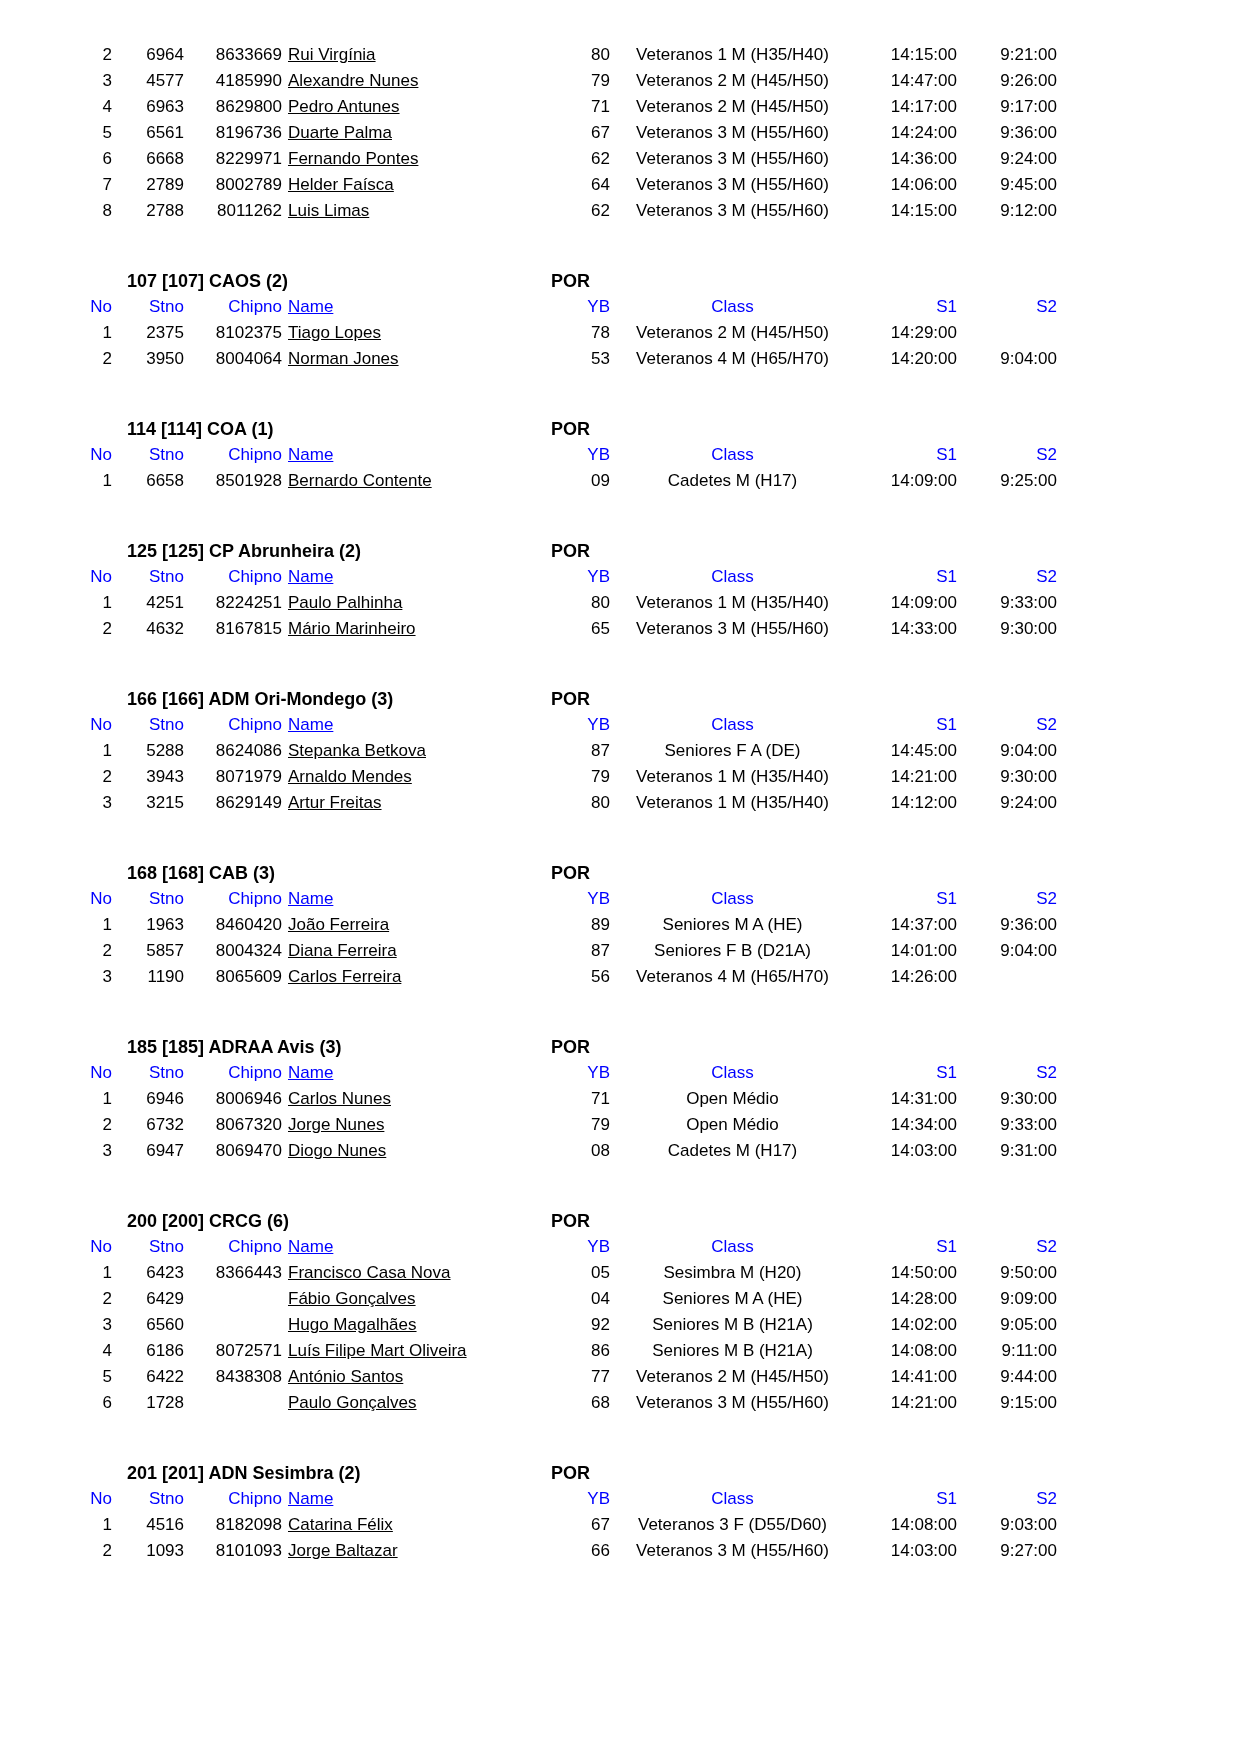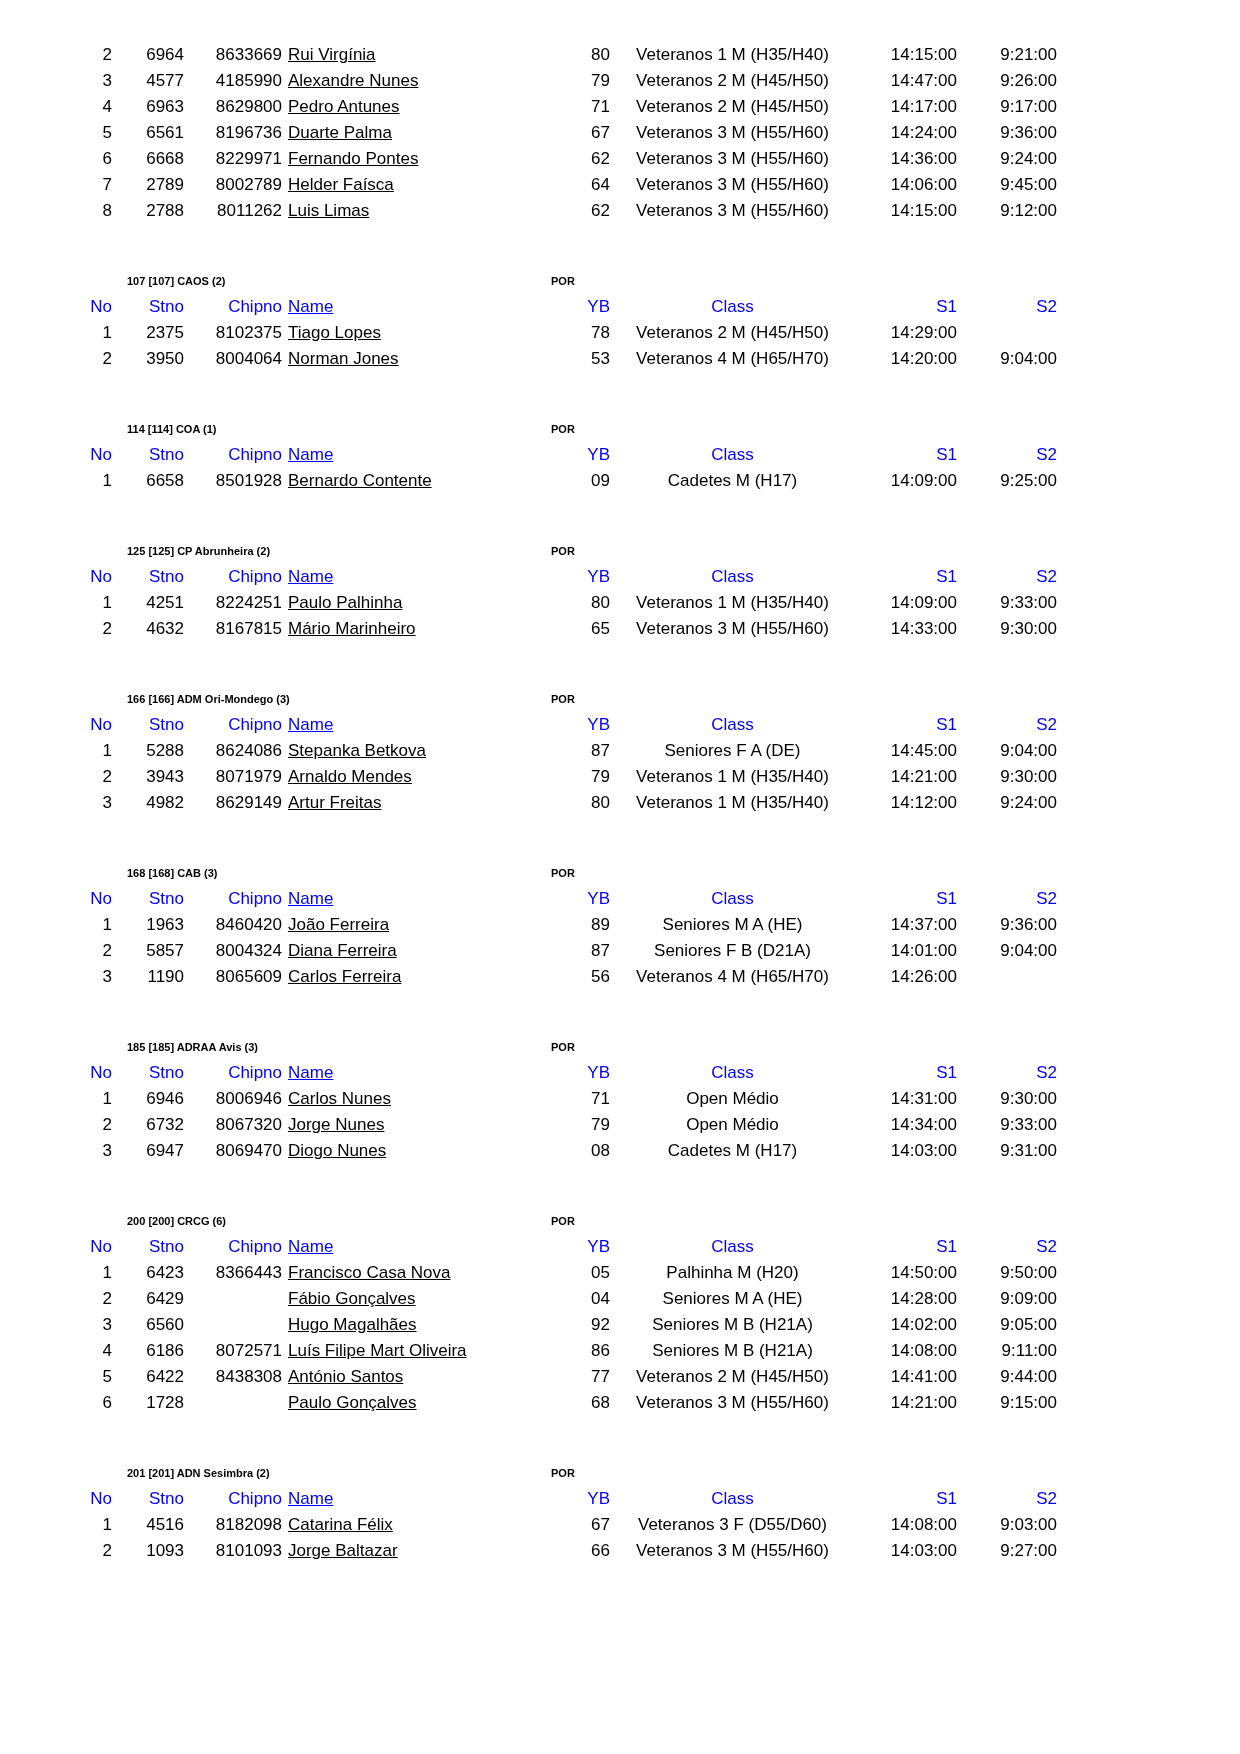--- a/index.html
+++ b/index.html
@@ -18,21 +18,21 @@
     box-sizing: border-box;
     padding-top: 42px;
   }
   .section { margin-top: 44px; }
   .section.leading { margin-top: 0; }
   .club-header {
     position: relative;
     margin-left: 82px;
     height: 26px;
     line-height: 26px;
-    font-size: 11px;
+    font-size: 18px;
     font-weight: bold;
     white-space: nowrap;
   }
   .club-title { position: absolute; left: 45px; }
   .club-country { position: absolute; left: 469px; }
   .row {
     display: grid;
     grid-template-columns: 30px 72px 98px 270px 58px 237px 110px 100px;
     margin-left: 82px;
     height: 26px;
@@ -274,21 +274,21 @@
     <span class="c-chipno">8071979</span>
     <span class="c-name">Arnaldo Mendes</span>
     <span class="c-yb">79</span>
     <span class="c-class">Veteranos 1 M (H35/H40)</span>
     <span class="c-s1">14:21:00</span>
     <span class="c-s2">9:30:00</span>
   </div>
 
   <div class="row">
     <span class="c-no">3</span>
-    <span class="c-stno">4982</span>
+    <span class="c-stno">3215</span>
     <span class="c-chipno">8629149</span>
     <span class="c-name">Artur Freitas</span>
     <span class="c-yb">80</span>
     <span class="c-class">Veteranos 1 M (H35/H40)</span>
     <span class="c-s1">14:12:00</span>
     <span class="c-s2">9:24:00</span>
   </div>
 </div>
   </div>
 
@@ -409,21 +409,21 @@
       <span class="c-s1">S1</span>
       <span class="c-s2">S2</span>
     </div>
     <div class="rows">
   <div class="row">
     <span class="c-no">1</span>
     <span class="c-stno">6423</span>
     <span class="c-chipno">8366443</span>
     <span class="c-name">Francisco Casa Nova</span>
     <span class="c-yb">05</span>
-    <span class="c-class">Palhinha M (H20)</span>
+    <span class="c-class">Sesimbra M (H20)</span>
     <span class="c-s1">14:50:00</span>
     <span class="c-s2">9:50:00</span>
   </div>
 
   <div class="row">
     <span class="c-no">2</span>
     <span class="c-stno">6429</span>
     <span class="c-chipno"></span>
     <span class="c-name">Fábio Gonçalves</span>
     <span class="c-yb">04</span>

